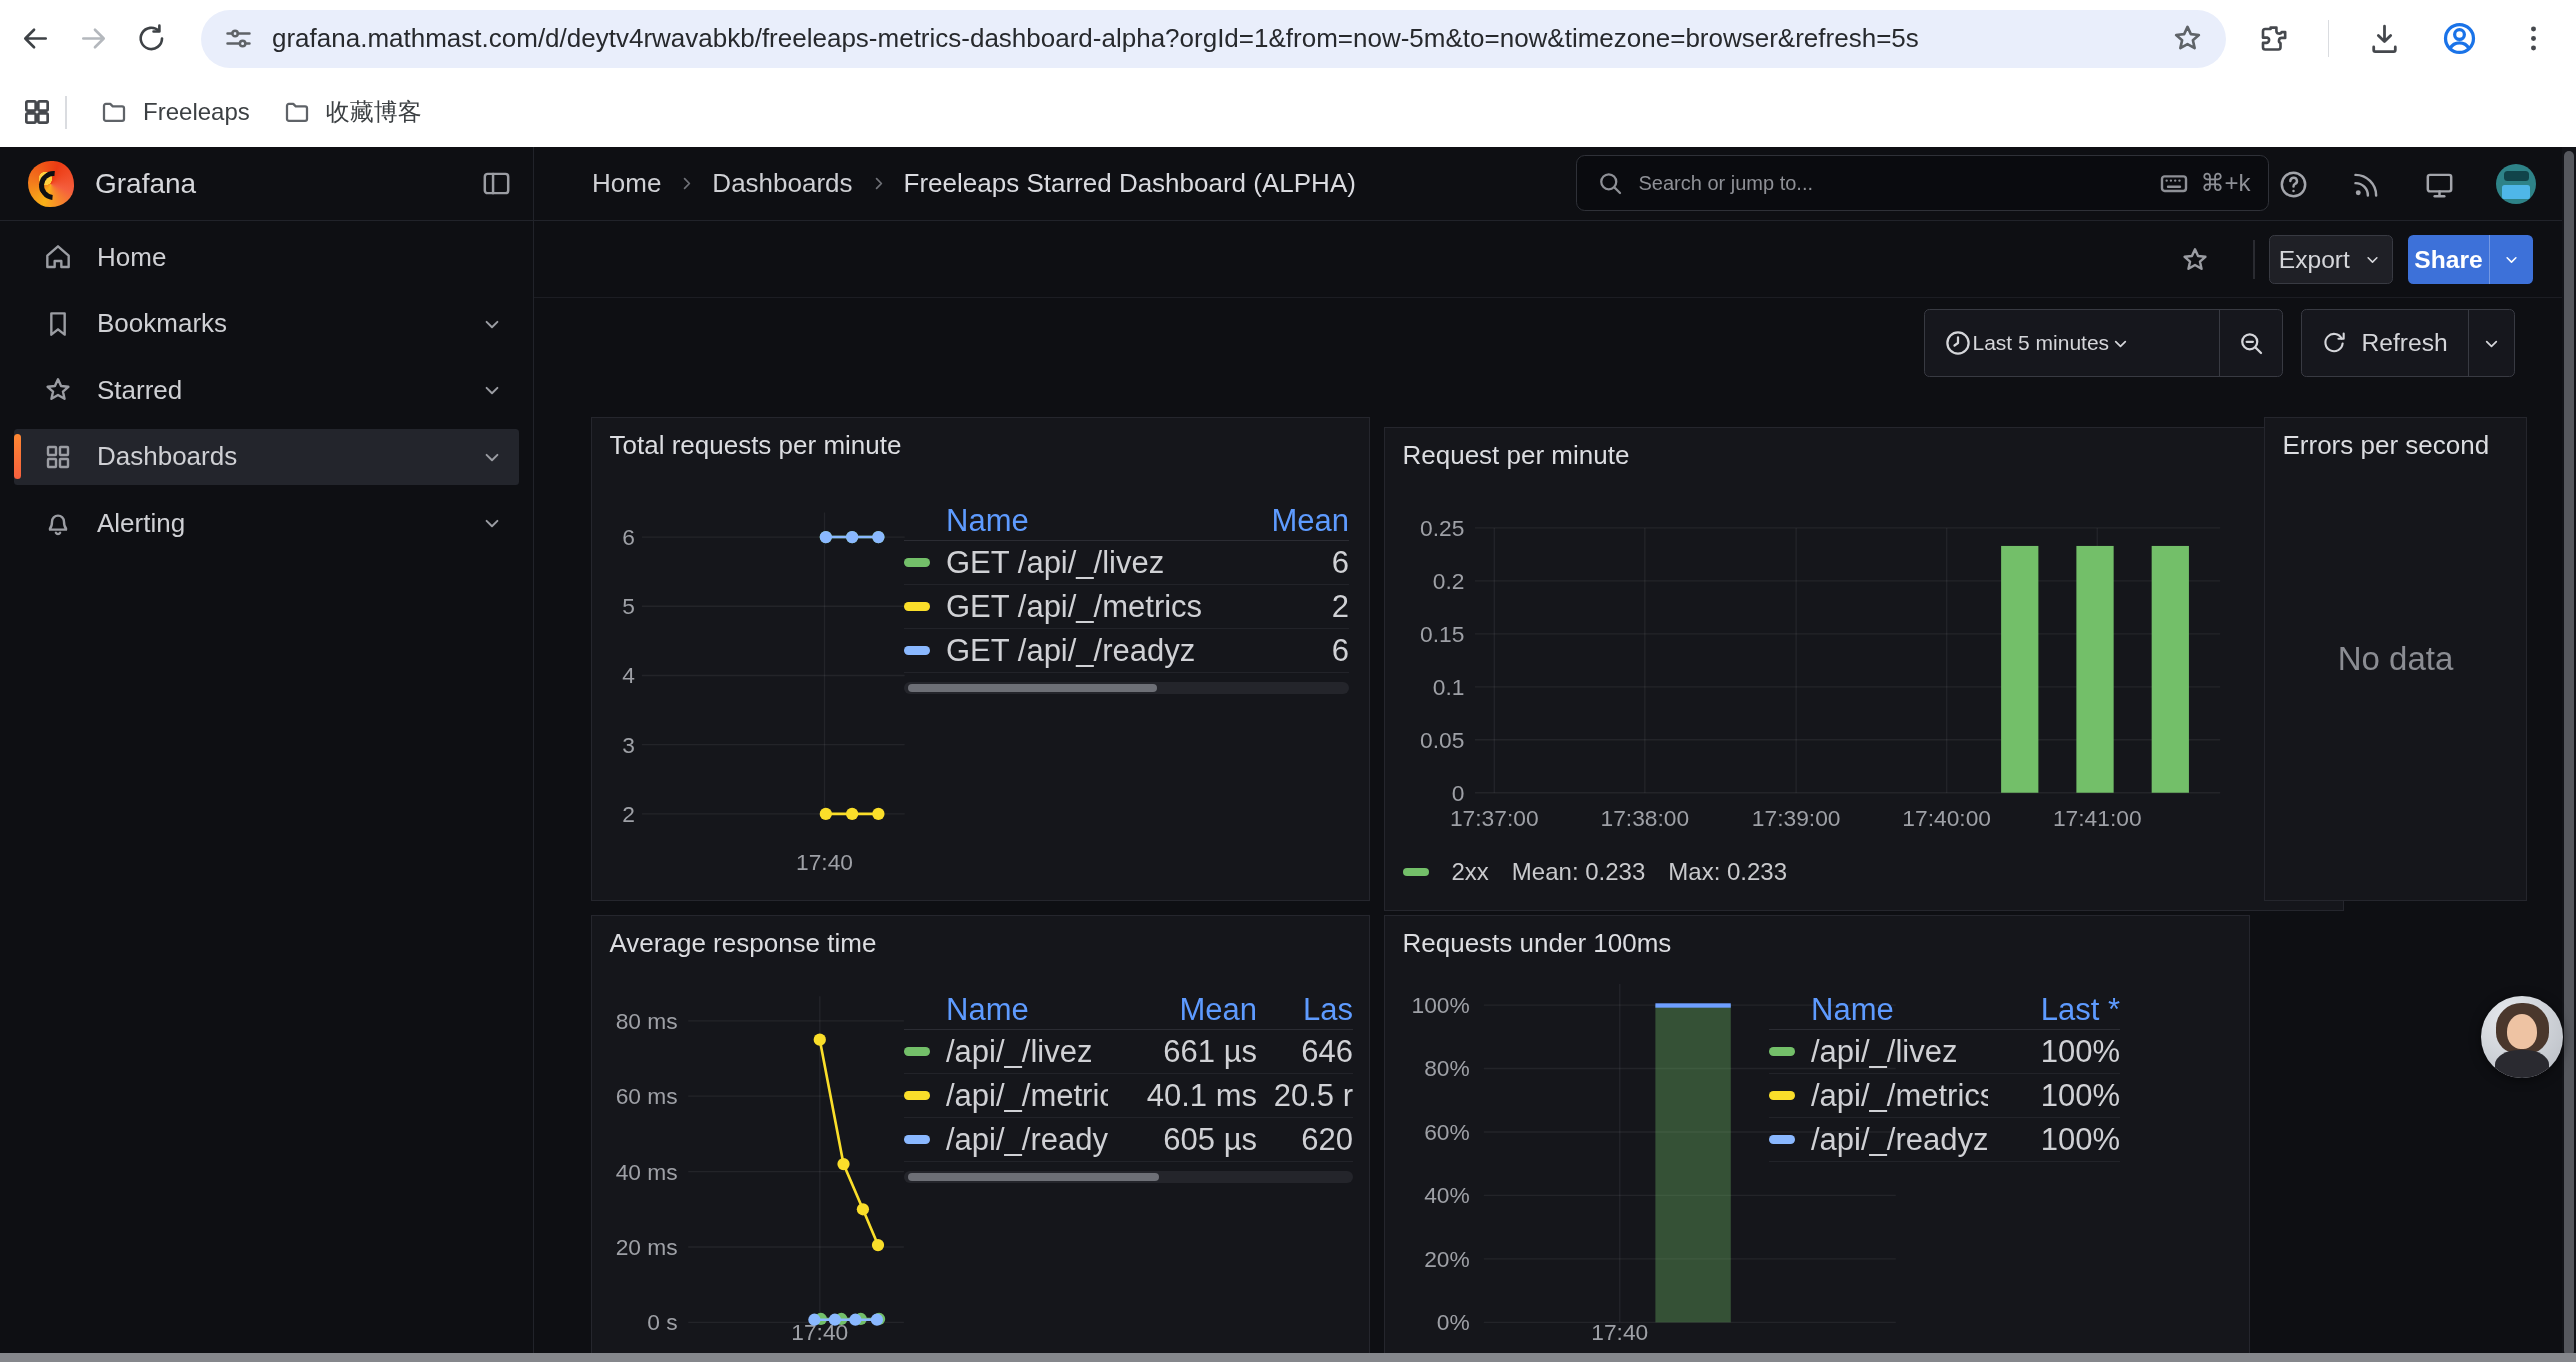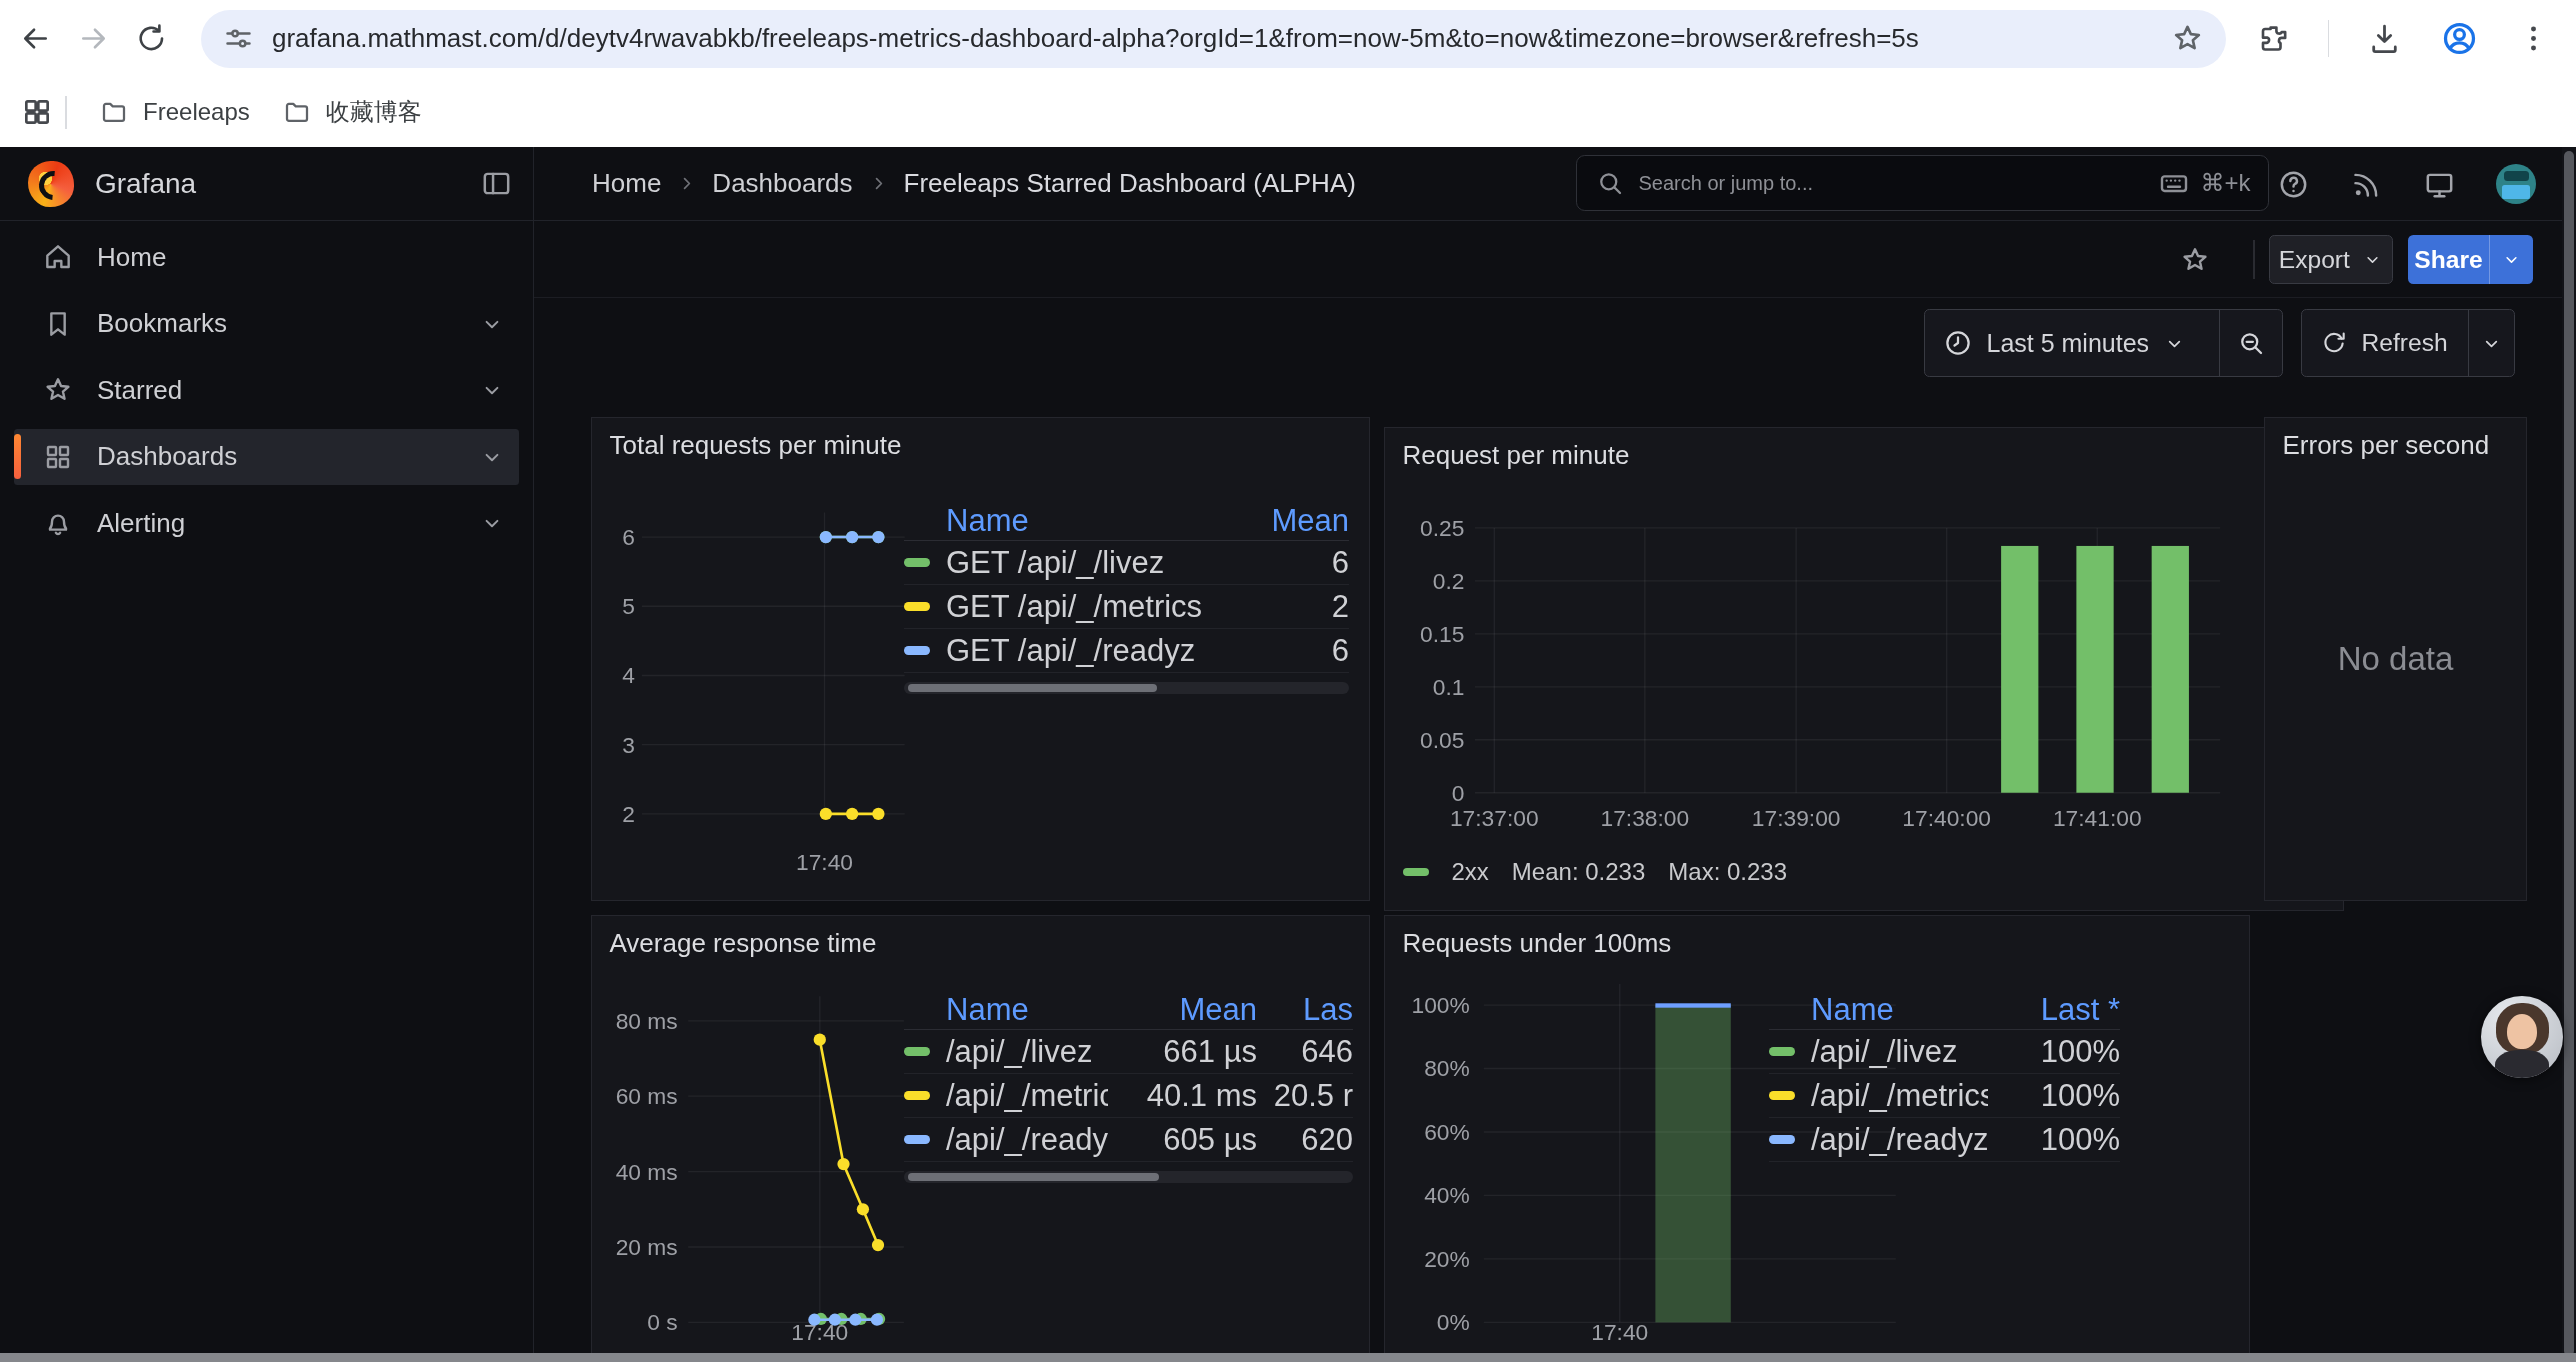--- a/index.html
+++ b/index.html
@@ -65,21 +65,21 @@
   .btn { display:flex; align-items:center; justify-content:center; gap:12.3px; font-size:24.6px; color:#d5d6da;
          background:#1f2026; border:0.9px solid #383a42; border-radius:5.3px; }
   .btn-export { position:absolute; left:1735px; top:14px; width:124px; height:49px; }
   .share-split { position:absolute; left:1874px; top:14px; width:125px; height:49px; border-radius:5.3px; overflow:hidden;
                  display:flex; background:#3d71d9; color:#ffffff; }
   .share-main { width:81px; display:flex; align-items:center; justify-content:center; font-size:24.6px; font-weight:bold; }
   .share-caret { width:44px; display:flex; align-items:center; justify-content:center; border-left:0.9px solid rgba(255,255,255,0.28); }
 
   .timepicker { position:absolute; left:1390px; top:88px; width:359px; height:68px; background:#16171d;
                 border:0.9px solid #383a42; border-radius:5.3px; display:flex; align-items:center; color:#d5d6da; }
-  .tp-main { flex:1; display:flex; align-items:center; gap:14px; padding-left:17.5px; font-size:25px; }
+  .tp-main { flex:1; display:flex; align-items:center; padding-left:17.5px; font-size:21px; }
   .tp-zoomout { width:63px; height:100%; border-left:0.9px solid #383a42; display:flex; align-items:center; justify-content:center; }
   .refresh { position:absolute; left:1767px; top:88px; width:214px; height:68px; background:#16171d;
              border:0.9px solid #383a42; border-radius:5.3px; display:flex; align-items:center; color:#d5d6da; }
   .rf-main { flex:1; display:flex; align-items:center; gap:14px; padding-left:17.5px; font-size:24.6px; }
   .rf-caret { width:46px; height:100%; border-left:0.9px solid #383a42; display:flex; align-items:center; justify-content:center; }
 
   .panel { position:absolute; background:#15161b; border:0.9px solid #25262d; border-radius:0; }
   .p1 { left:57px;  top:196px; width:779px; height:484px; }
   .p2 { left:850px; top:206px; width:960px; height:484px; }
   .p3 { left:1730px;top:196px; width:263px; height:484px; }

